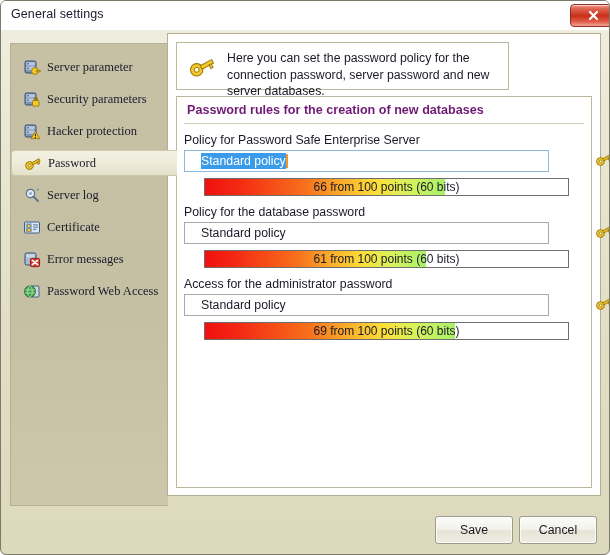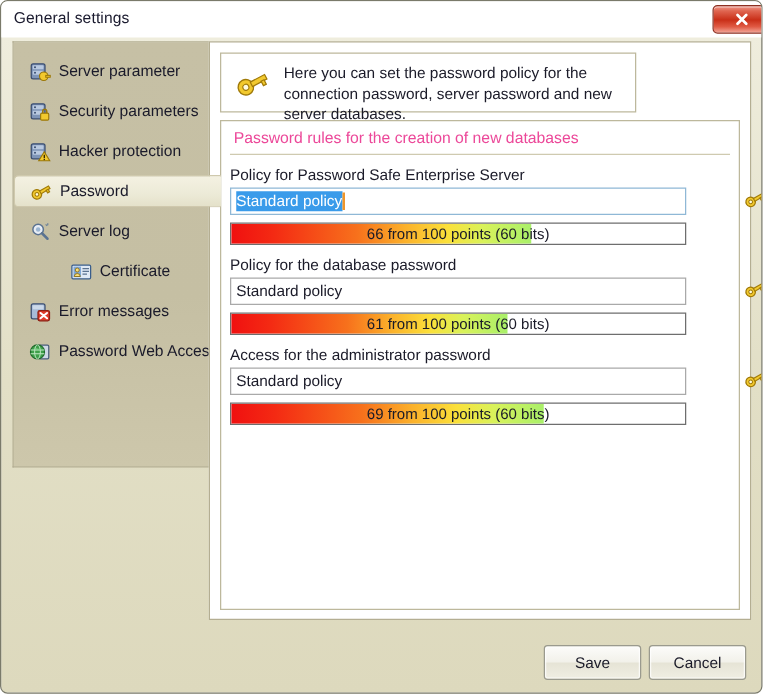--- a/index.html
+++ b/index.html
@@ -38,26 +38,27 @@
     cursor: pointer;
   }
   #close-btn .x {
     position: absolute; left: 0; top: 0; width: 100%; height: 100%;
     display: flex; align-items: center; justify-content: center;
     color: #ffffff; font-size: 12px; font-weight: bold;
     text-shadow: 0 1px 1px rgba(0,0,0,.55);
   }
   
   #sidebar {
-    position: absolute; left: 9px; top: 32px;
-    width: 158px; height: 341px;
+    position: absolute; left: 9px; top: 42px;
+    width: 158px; height: 463px;
     background: linear-gradient(180deg, #c6c0a5 0%, #c5bfa3 60%, #cdc7ab 100%);
     border: 1px solid #b4ae92;
     border-right: none;
     box-sizing: border-box;
+    font-family: Liberation Serif, serif;
   }
   .side-item {
     position: absolute; left: 0; width: 158px; height: 26px;
     display: flex; align-items: center;
     padding-left: 12px; box-sizing: border-box;
     font-size: 12.5px; color: #1a1a2a;
     cursor: pointer;
   }
   .side-item.selected {
     width: 166px;
@@ -99,40 +100,40 @@
   }
   #group {
     position: absolute; left: 8px; top: 62px;
     width: 416px; height: 392px;
     border: 1px solid #bdb89c;
     background: #ffffff;
     box-sizing: border-box;
   }
   #group-title {
     position: absolute; left: 10px; top: 6px;
-    font-size: 12.6px; font-weight: normal; color: #ec4899;
+    font-size: 12.6px; font-weight: bold; color: #701a75;
   }
   #group-rule {
     position: absolute; left: 7px; top: 26px; width: 400px; height: 1px;
     background: #cfcab0;
   }
   .field-block { position: absolute; left: 7px; width: 402px; }
   .field-label {
     font-size: 12.3px; color: #1a1a28; margin-bottom: 3px;
   }
   .field-row { position: relative; height: 22px; }
   .text-input {
     position: absolute; left: 0; top: 0;
     width: 365px; height: 22px;
     box-sizing: border-box;
     border: 1px solid #a9a9a9;
     background: #ffffff;
     font-size: 12.3px; color: #1a1a28;
     display: flex; align-items: center;
-    padding-left: 4px;
+    padding-left: 16px;
     cursor: text;
   }
   .text-input.focused { border-color: #8fb8d6; }
   .sel-text {
     background: #3a9bea; color: #ffffff; padding: 1px 0 1px 0;
   }
   .caret {
     display: inline-block; width: 2px; height: 14px;
     background: #f0962a; margin-left: 0px; vertical-align: middle;
   }
@@ -140,20 +141,21 @@
     position: absolute; right: -29px; top: 1px;
     width: 20px; height: 20px;
   }
   .strength {
     position: relative; margin-top: 6px;
     width: 365px; height: 18px;
     border: 1px solid #6e6e6e;
     box-sizing: border-box;
     background: #ffffff;
     overflow: hidden;
+    margin-left: 20px;
   }
   .strength-fill {
     position: absolute; left: 0; top: 0; height: 100%;
     background: linear-gradient(90deg,
       #f01010 0%, #f42a13 14%, #f7711c 42%, #fbb12b 58%,
       #fbe03a 72%, #d9f25a 84%, #a9f06a 100%);
   }
   .strength-label {
     position: absolute; left: 0; top: 0; width: 100%; height: 100%;
     display: flex; align-items: center; justify-content: center;
@@ -242,21 +244,21 @@
       </div>
       <div class="side-item" style="top: 138px;">
         <span class="side-ico"><svg width="18" height="17" viewBox="0 0 18 17">
             <circle cx="7.5" cy="6.5" r="4.2" fill="#e9eef5" stroke="#5b7391" stroke-width="1.2"></circle>
             <circle cx="7.5" cy="6.5" r="1.8" fill="#9bb6d2"></circle>
             <path d="M10.6 9.6 L15 14" stroke="#5b7391" stroke-width="2" fill="none" stroke-linecap="round"></path>
             <path d="M13.5 2.5 l1.2 1.2 M15.2 1.6 l0 1.6" stroke="#6b8299" stroke-width="1" fill="none"></path>
           </svg></span>
         <span class="side-lbl">Server log</span>
       </div>
-      <div class="side-item" style="top: 170px; justify-content: center;">
+      <div class="side-item" style="top: 170px;">
         <span class="side-ico"><svg width="18" height="17" viewBox="0 0 18 17">
             <rect x="1.5" y="3" width="15" height="11" rx="1" fill="#dfe9f5" stroke="#3a5e8c" stroke-width="1"></rect>
             <rect x="2.8" y="4.3" width="6" height="8.4" fill="#7fa8d8"></rect>
             <circle cx="5.8" cy="7" r="1.6" fill="#fbe07a" stroke="#8a6a10" stroke-width="0.7"></circle>
             <path d="M3.4 12.2 a2.4 2.4 0 0 1 4.8 0 z" fill="#fbe07a" stroke="#8a6a10" stroke-width="0.7"></path>
             <rect x="10" y="5.4" width="5.2" height="1" fill="#5b7391"></rect>
             <rect x="10" y="7.6" width="5.2" height="1" fill="#5b7391"></rect>
             <rect x="10" y="9.8" width="3.6" height="1" fill="#5b7391"></rect>
           </svg></span>
         <span class="side-lbl">Certificate</span>

